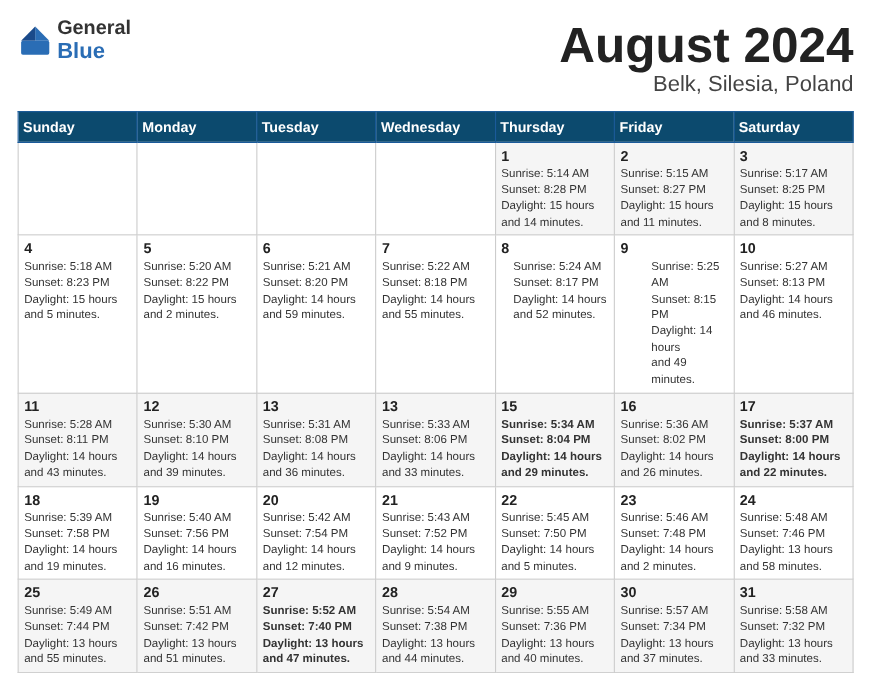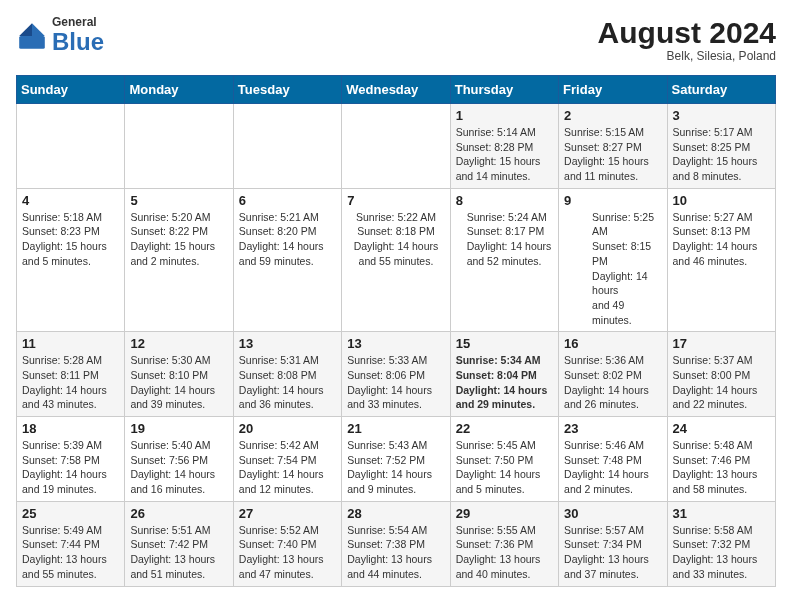--- a/index.html
+++ b/index.html
@@ -20,53 +20,53 @@
       display: flex;
       align-items: center;
       gap: 4px;
     }
     .logo-text {
       display: flex;
       flex-direction: column;
       line-height: 1.1;
     }
     .logo-general {
-      font-size: 12px;
+      font-size: 18px;
       font-weight: bold;
       color: #333;
     }
     .logo-blue {
-      font-size: 24px;
+      font-size: 20px;
       font-weight: bold;
       color: #2a6db5;
     }
     .logo-icon {
       width: 32px;
       height: 32px;
     }
     .title-area {
       text-align: right;
     }
     .month-year {
-      font-size: 30px;
+      font-size: 45px;
       font-weight: bold;
       color: #222;
       line-height: 1.1;
     }
     .location {
-      font-size: 12px;
+      font-size: 20px;
       color: #444;
     }
     table {
       width: 100%;
       border-collapse: collapse;
       table-layout: fixed;
     }
     thead tr {
-      background-color: #0369a1;
+      background-color: #0c4a6e;
     }
     thead th {
       color: #fff;
       font-size: 13px;
       font-weight: bold;
       padding: 6px 4px;
       text-align: left;
       border: 1px solid #1a5a9a;
     }
     tbody tr {
@@ -177,21 +177,21 @@
         </td>
         <td>
           <span class="day-num">6</span>
           <div class="day-info" style="white-space: pre-line;">Sunrise: 5:21 AM
 Sunset: 8:20 PM
 Daylight: 14 hours
 and 59 minutes.</div>
         </td>
         <td>
           <span class="day-num">7</span>
-          <div class="day-info" style="white-space: pre-line; text-align: center;">Sunrise: 5:22 AM
+          <div class="day-info" style="white-space: pre-line;">Sunrise: 5:22 AM
 Sunset: 8:18 PM
 Daylight: 14 hours
 and 55 minutes.</div>
         </td>
         <td>
           <span class="day-num">8</span>
           <div class="day-info" style="white-space: pre-line; margin-left: 11px;">Sunrise: 5:24 AM
 Sunset: 8:17 PM
 Daylight: 14 hours
 and 52 minutes.</div>
@@ -249,21 +249,21 @@
         </td>
         <td>
           <span class="day-num">16</span>
           <div class="day-info" style="white-space: pre-line;">Sunrise: 5:36 AM
 Sunset: 8:02 PM
 Daylight: 14 hours
 and 26 minutes.</div>
         </td>
         <td>
           <span class="day-num">17</span>
-          <div class="day-info" style="white-space: pre-line;">Sunrise: 5:37 AM
+          <div class="day-info" style="white-space: pre-line; font-weight: bold;">Sunrise: 5:37 AM
 Sunset: 8:00 PM
 Daylight: 14 hours
 and 22 minutes.</div>
         </td>
       </tr>
       <tr>
         <td>
           <span class="day-num">18</span>
           <div class="day-info" style="white-space: pre-line;">Sunrise: 5:39 AM
 Sunset: 7:58 PM
@@ -323,21 +323,21 @@
         </td>
         <td>
           <span class="day-num">26</span>
           <div class="day-info" style="white-space: pre-line;">Sunrise: 5:51 AM
 Sunset: 7:42 PM
 Daylight: 13 hours
 and 51 minutes.</div>
         </td>
         <td>
           <span class="day-num">27</span>
-          <div class="day-info" style="white-space: pre-line;">Sunrise: 5:52 AM
+          <div class="day-info" style="white-space: pre-line; font-weight: bold;">Sunrise: 5:52 AM
 Sunset: 7:40 PM
 Daylight: 13 hours
 and 47 minutes.</div>
         </td>
         <td>
           <span class="day-num">28</span>
           <div class="day-info" style="white-space: pre-line;">Sunrise: 5:54 AM
 Sunset: 7:38 PM
 Daylight: 13 hours
 and 44 minutes.</div>

